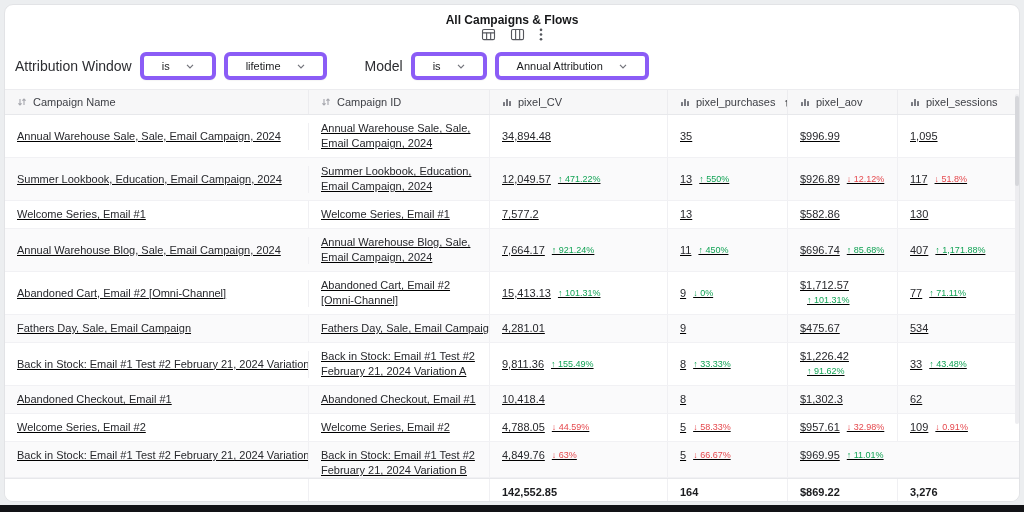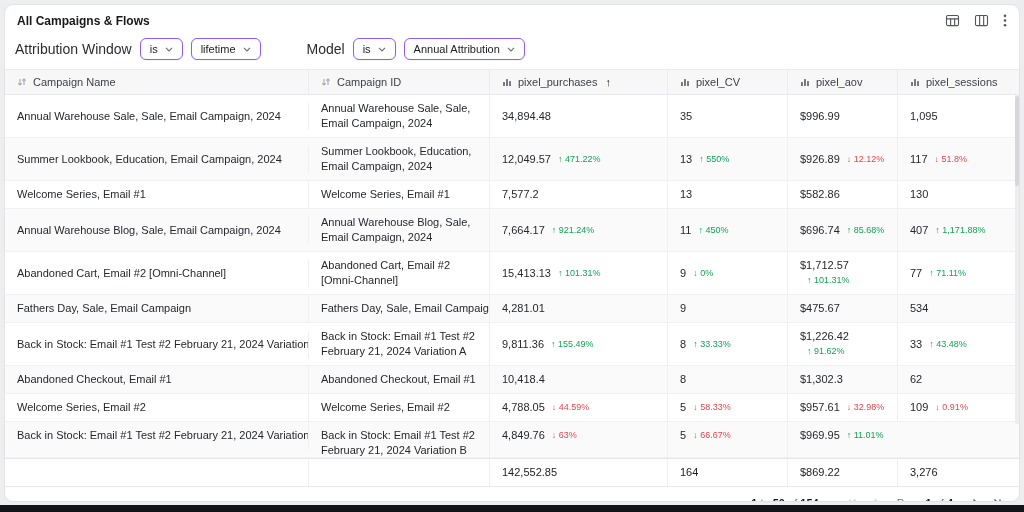--- a/index.html
+++ b/index.html
@@ -14,56 +14,57 @@
     background:#ffffff;border:1px solid #e2e3e6;border-radius:9px;
     overflow:hidden;display:flex;flex-direction:column;
   }
   .bottom-strip{
     position:absolute;left:0;right:0;bottom:0;height:7px;background:#121316;
   }
   
   .titlebar{
     display:flex;justify-content:space-between;align-items:center;
     padding:8px 12px 6px 12px;
+    flex-direction:column;
   }
   .title{font-size:12px;font-weight:700;color:#17181a;}
   .title-actions{display:flex;align-items:center;gap:14px;color:#54565c;}
   .tbtn{display:inline-flex;cursor:pointer;}
   
   .filterbar{
     display:flex;align-items:center;gap:8px;
     padding:4px 10px 9px 10px;
   }
   .flabel{font-size:14px;color:#2c2d31;}
-  .flabel.model{margin-left:38px;}
+  .flabel.model{margin-left:30px;}
   .pill{
-    display:inline-flex;align-items:center;gap:7px;
-    background:#fff;border:1px solid #8b5cf6;border-radius:6px;
+    display:inline-flex;align-items:center;gap:16px;
+    background:#fff;border:4px solid #8b5cf6;border-radius:6px;
     box-shadow:0 1px 1px rgba(20,20,25,0.04);
-    padding:4px 9px;font-size:11px;color:#1b1c1f;cursor:pointer;
+    padding:4px 18px;font-size:11px;color:#1b1c1f;cursor:pointer;
     font-family:"Liberation Sans", sans-serif;
   }
   .chev{display:inline-flex;}
   
   .thead,.trow,.totals{
     display:grid;
     grid-template-columns:304px 181px 178px 120px 110px minmax(0,1fr);
   }
   .thead{
     background:#f7f7f8;border-top:1px solid #ececef;border-bottom:1px solid #e7e8eb;
   }
   .hcell{
     display:flex;align-items:center;gap:6px;
     padding:6px 12px;font-size:11px;color:#3d3f45;font-weight:500;
     border-right:1px solid #ececef;white-space:nowrap;overflow:hidden;
   }
   .hcell:last-child{border-right:none;text-align:right;}
   .hicon{display:inline-flex;flex:none;}
   .sortarrow{color:#1b1c1f;font-weight:700;font-size:11px;margin-left:2px;}
-  .tbody{background:#737373;}
+  .tbody{background:#737373;text-decoration:underline;}
   .trow{
     border-bottom:1px solid #f1f1f4;align-items:center;background:#fff;
   }
   .trow.alt{background:#fafafb;}
   .trow.rowclip{height:35px;overflow:hidden;align-items:start;}
   .tcell{
     padding:6px 12px;font-size:11px;color:#27282c;line-height:15px;
     border-right:1px solid #f0f0f3;align-self:stretch;
     display:block;
   }
@@ -76,21 +77,21 @@
   .trow.rowclip .tcell.id{align-self:start;}
   .tcell.id.nowrap{white-space:nowrap;overflow:hidden;}
   .val{white-space:nowrap;}
   .delta{font-size:9px;margin-left:7px;white-space:nowrap;letter-spacing:0;}
   .delta.pos{color:#12a355;}
   .delta.neg{color:#e5484d;}
   
   .totals{
     background:#ffffff;border-top:1px solid #e7e8eb;border-bottom:1px solid #e7e8eb;
   }
-  .totals .tcell{font-weight:400;color:#1b1c1f;}
+  .totals .tcell{font-weight:700;color:#1b1c1f;}
   
   .pagination{
     display:flex;justify-content:flex-end;align-items:center;gap:26px;
     padding:8px 14px 9px 12px;font-size:11px;color:#73747b;margin-top:auto;
   }
   .pagination b{color:#1b1c1f;font-weight:700;}
   .pager{display:inline-flex;align-items:center;gap:6px;}
   .pgbtn{
     background:none;border:none;padding:2px;display:inline-flex;align-items:center;
     cursor:pointer;color:#54565c;
@@ -196,32 +197,32 @@
         <span class="hlabel">Campaign ID</span>
       </div>
       <div class="hcell">
         <span class="hicon">
           <svg width="10" height="10" viewBox="0 0 10 10" fill="#7a7b82">
             <rect x="1" y="5" width="2" height="4" rx="0.5"></rect>
             <rect x="4" y="2" width="2" height="7" rx="0.5"></rect>
             <rect x="7" y="4" width="2" height="5" rx="0.5"></rect>
           </svg>
         </span>
-        <span class="hlabel">pixel_purchases</span>
-        <span class="sortarrow">↑</span>
+        <span class="hlabel">pixel_CV</span>
       </div>
       <div class="hcell">
         <span class="hicon">
           <svg width="10" height="10" viewBox="0 0 10 10" fill="#7a7b82">
             <rect x="1" y="5" width="2" height="4" rx="0.5"></rect>
             <rect x="4" y="2" width="2" height="7" rx="0.5"></rect>
             <rect x="7" y="4" width="2" height="5" rx="0.5"></rect>
           </svg>
         </span>
-        <span class="hlabel">pixel_CV</span>
+        <span class="hlabel">pixel_purchases</span>
+        <span class="sortarrow">↑</span>
       </div>
       <div class="hcell">
         <span class="hicon">
           <svg width="10" height="10" viewBox="0 0 10 10" fill="#7a7b82">
             <rect x="1" y="5" width="2" height="4" rx="0.5"></rect>
             <rect x="4" y="2" width="2" height="7" rx="0.5"></rect>
             <rect x="7" y="4" width="2" height="5" rx="0.5"></rect>
           </svg>
         </span>
         <span class="hlabel">pixel_aov</span>

